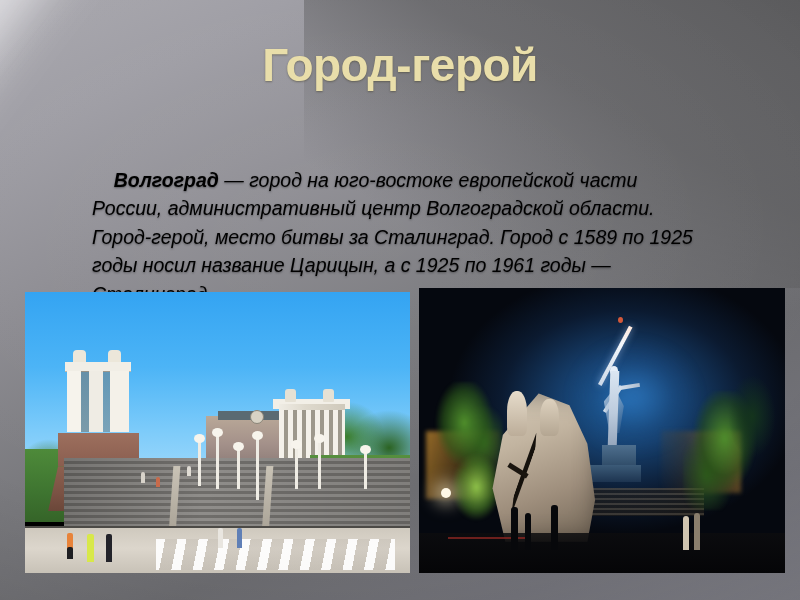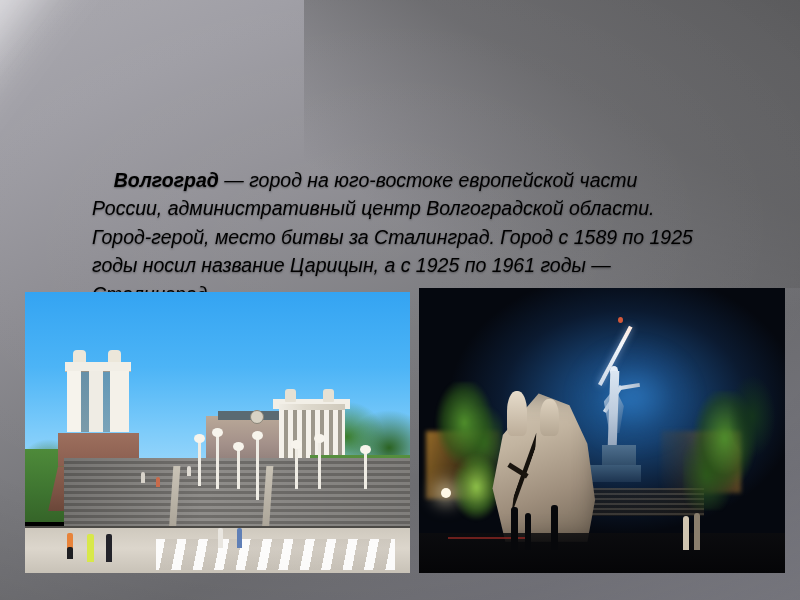--- a/index.html
+++ b/index.html
@@ -417,20 +417,21 @@
 
 <div class="slide">
 
   <div class="bg-base"></div>
   <div class="bg-dark-tr"></div>
   <div class="bg-beam-1"></div>
   <div class="bg-beam-2"></div>
 
   <div class="bg-vignette"></div>
 
+  <div class="title">Город-герой</div>
 
   <div class="body-text">
     <b>Волгоград</b><span> — город на юго-востоке европейской части России, административный центр Волгоградской области. Город-герой, место битвы за Сталинград. Город с 1589 по 1925 годы носил название Царицын, а с 1925 по 1961 годы — Сталинград.</span>
   </div>
 
   <div class="photo photo-left">
     <div class="ph-inner">
       <div class="lp-sky"></div>
       <div class="lp-treesR"></div>
       <div class="lp-treesL"></div>

